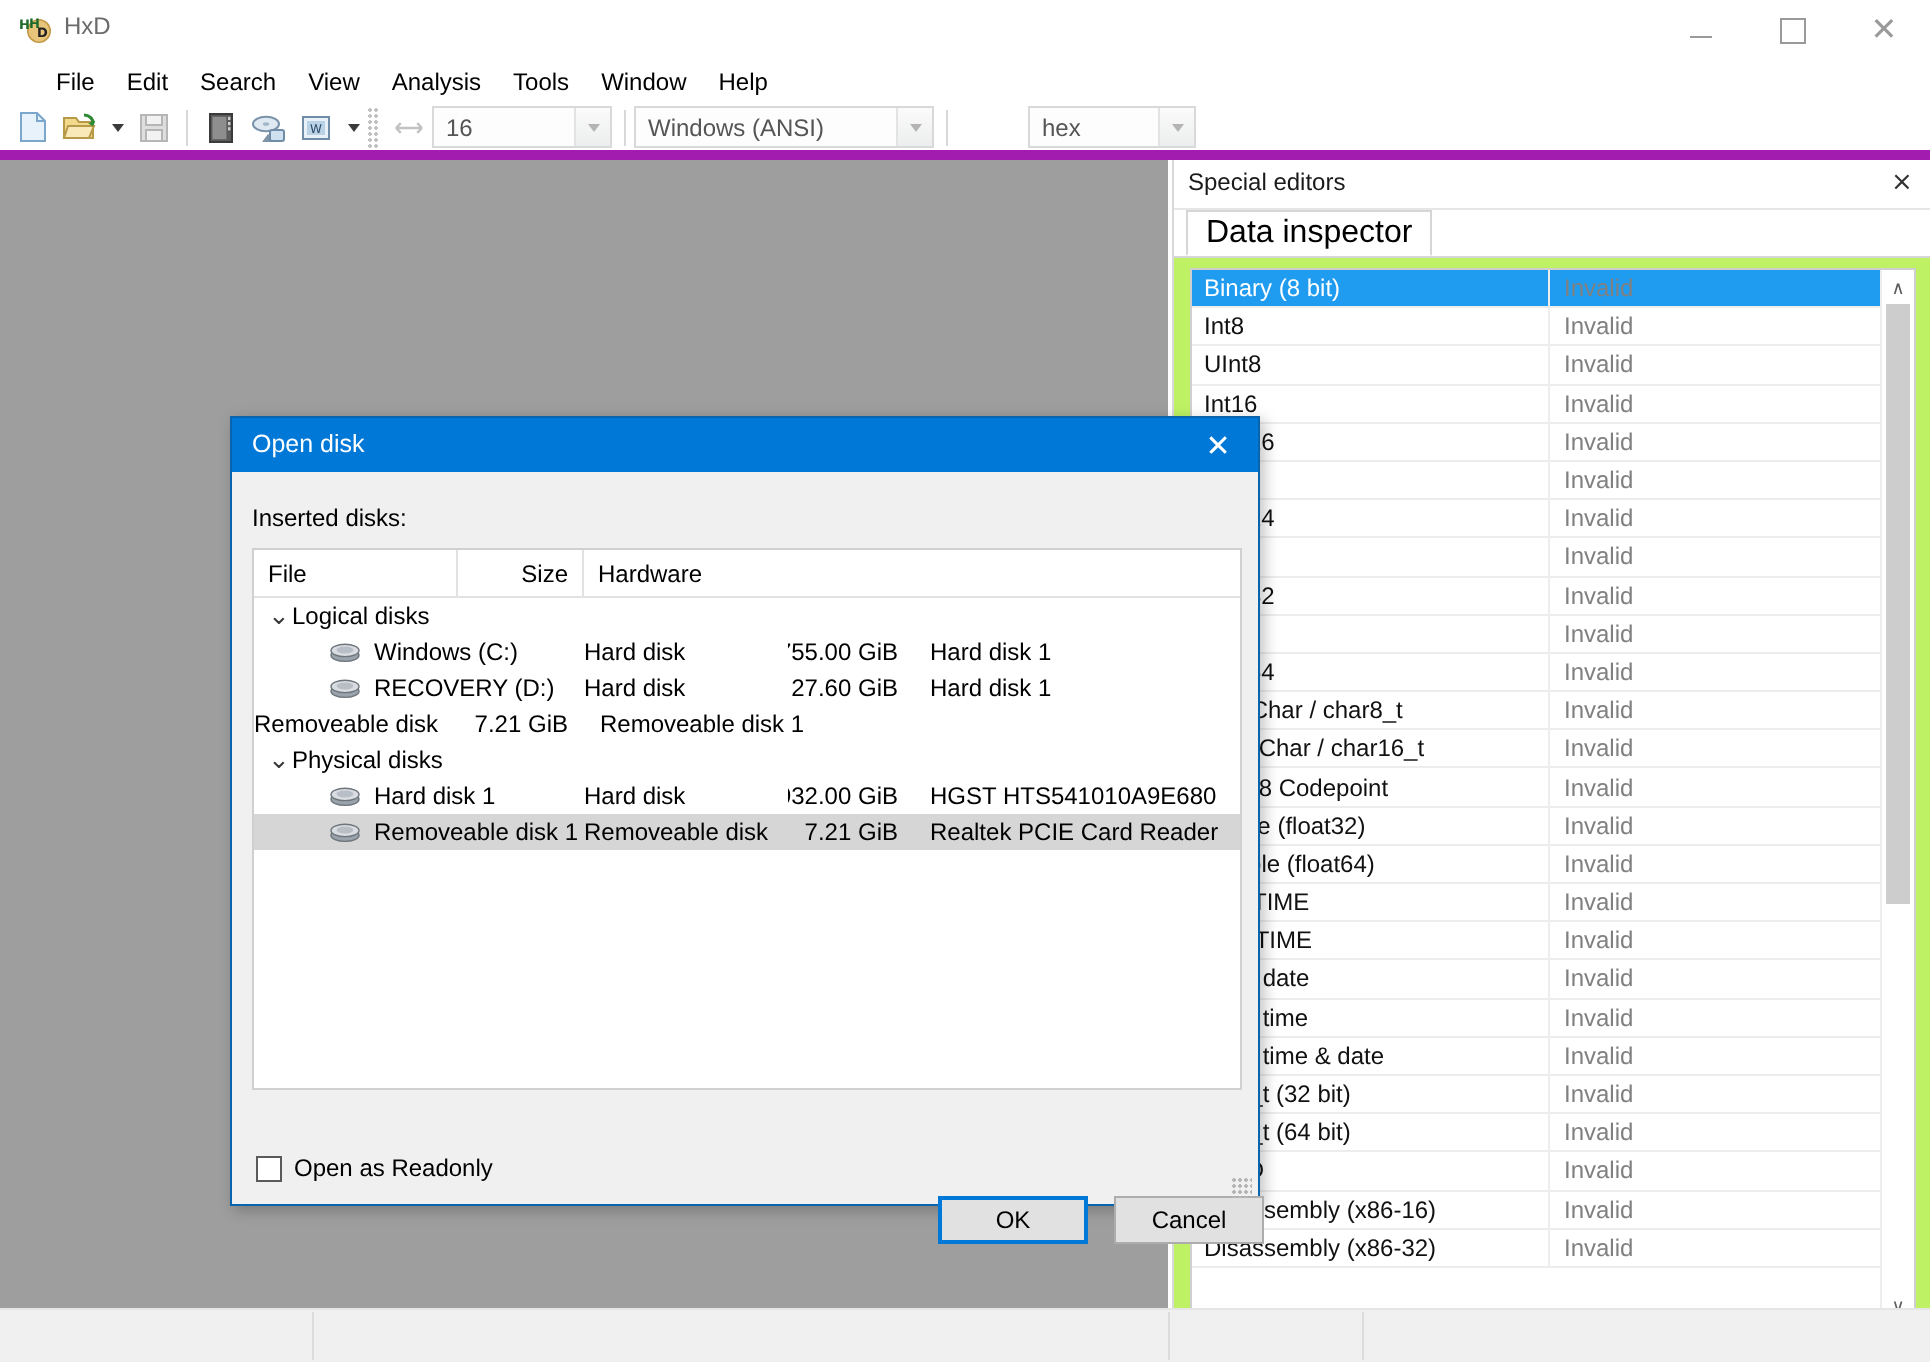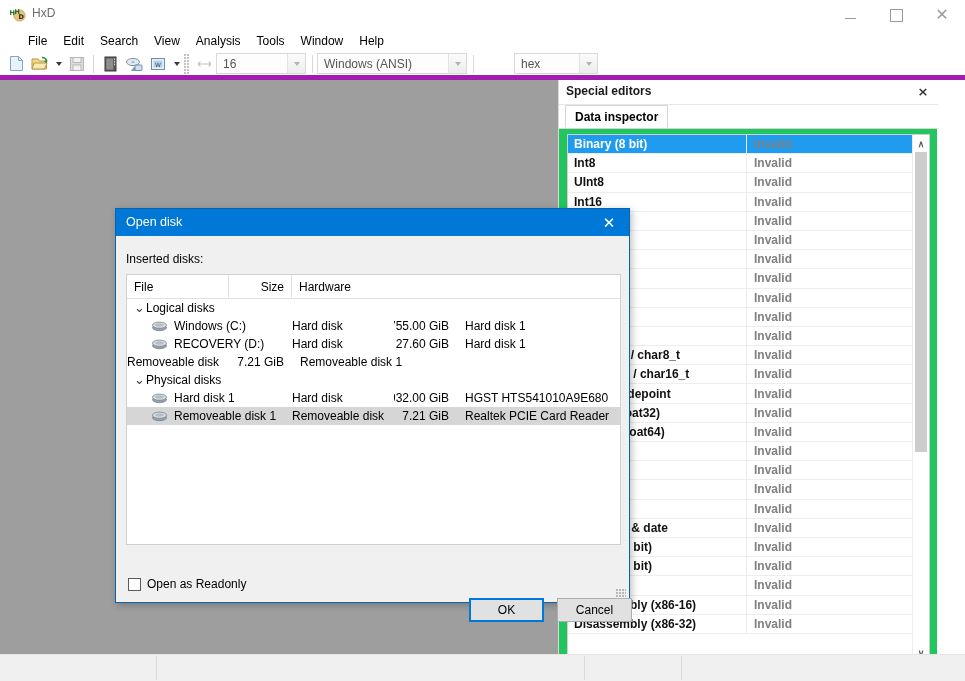--- a/index.html
+++ b/index.html
@@ -162,26 +162,25 @@
   }
   .sb-cell {
     height: 24px;
     border-right: 1px solid #dcdcdc;
     box-sizing: border-box;
   }
 
   
   .panel {
     position: absolute;
-    left: 558px; top: 80px;
+    left: 586px; top: 80px;
     width: 379px; height: 575px;
-    background: #22c55e;
+    background: #bef264;
     border-left: 1px solid #d9d9d9;
     box-sizing: border-box;
-    font-weight: bold;
   }
   .panel-header {
     position: absolute;
     left: 0; top: 0;
     width: 379px; height: 24px;
     background: #ffffff;
     border-bottom: 1px solid #e6e6e6;
   }
   .panel-title {
     position: absolute;
@@ -204,21 +203,21 @@
     width: 379px; height: 23px;
     border-bottom: 1px solid #d6d6d6;
     background: #ffffff;
   }
   .tab {
     position: absolute;
     left: 6px; top: 0px;
     height: 23px;
     padding: 0 9px;
     display: flex; align-items: center;
-    font-size: 12px;
+    font-size: 16px;
     background: #ffffff;
     border: 1px solid #d6d6d6;
     border-bottom: 1px solid #ffffff;
     box-sizing: border-box;
   }
 
   .di-wrap {
     position: absolute;
     left: 8px; top: 54px;
     width: 363px; height: 528px;
@@ -420,21 +419,21 @@
   }
   .dl-row.selected { background: #d6d6d6; }
   .dl-c {
     height: 18px;
     display: flex;
     align-items: center;
     box-sizing: border-box;
     white-space: nowrap;
     overflow: hidden;
   }
-  .dl-c.c-name { width: 165px; padding-left: 8px; }
+  .dl-c.c-name { width: 165px; padding-left: 21px; }
   .dl-c.c-type { width: 102px; }
   .dl-c.c-size { width: 63px; justify-content: flex-end; padding-right: 8px; }
   .dl-c.c-hw   { width: 162px; padding-left: 8px; }
   .group-chevron {
     width: 13px;
     display: inline-flex;
     justify-content: center;
     align-items: center;
     color: #3b3b3b;
     font-size: 9px;

